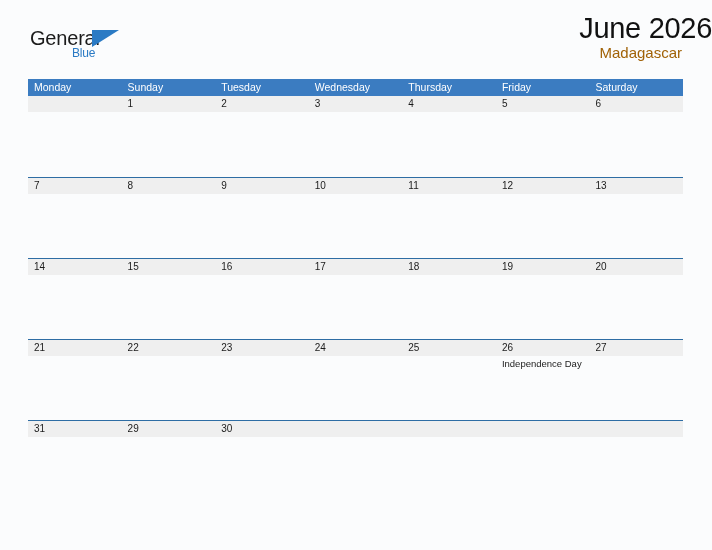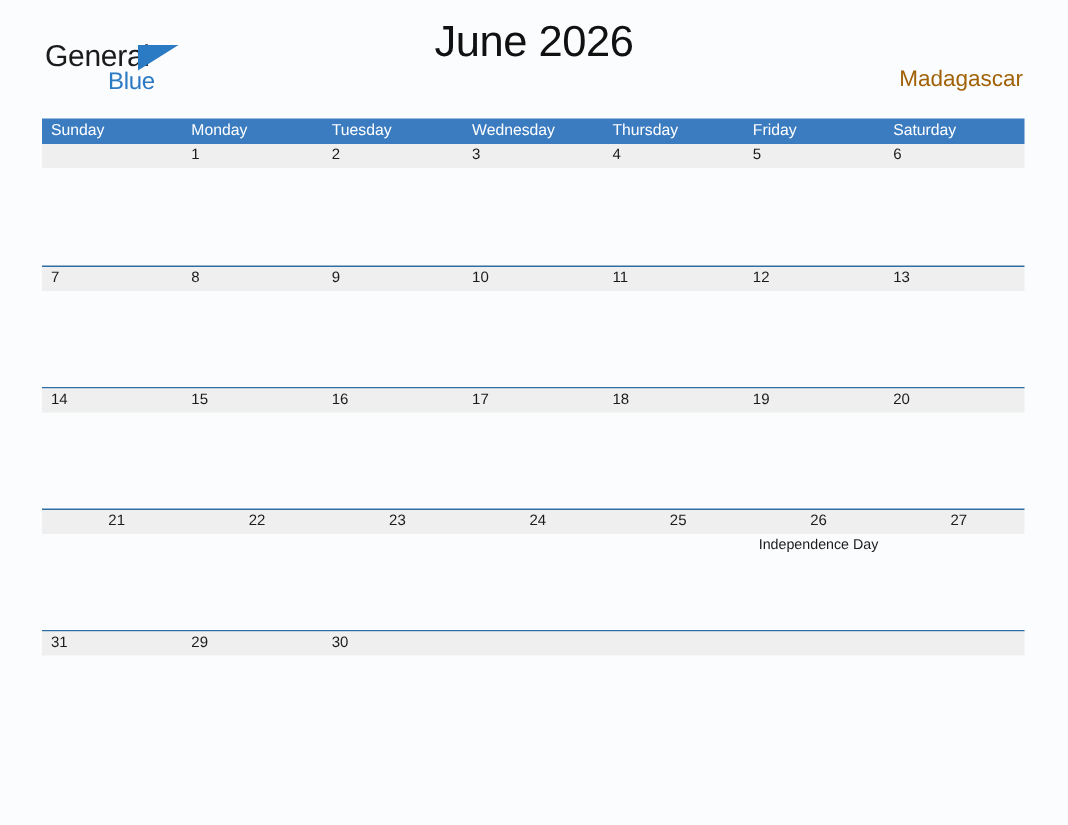--- a/index.html
+++ b/index.html
@@ -51,27 +51,27 @@
     top: 2px;
     width: 0;
     height: 0;
     border-left: 27px solid #1f6fb5;
     border-bottom: 17px solid transparent;
   }
   .logo-blue {
     position: absolute;
     left: 42px;
     top: 19px;
-    font-size: 16px;
+    font-size: 12px;
     color: #2a7ac4;
     letter-spacing: -0.2px;
   }
 
   .title {
-    text-align: center;
+    text-align: right;
     font-size: 29px;
     color: #111111;
     font-weight: normal;
     margin: 0;
     padding-top: 12px;
     letter-spacing: -0.3px;
   }
 
   .locale {
     position: absolute;
@@ -164,22 +164,22 @@
   </div>
 
   <h1 class="title">June 2026</h1>
 
   <div class="locale">Madagascar</div>
 </div>
 
 <div class="calendar">
 
   <div class="weekday-header" style="background: rgb(59, 124, 193);">
+    <div class="weekday-cell">Monday</div>
     <div class="weekday-cell">Sunday</div>
-    <div class="weekday-cell">Monday</div>
     <div class="weekday-cell">Tuesday</div>
     <div class="weekday-cell">Wednesday</div>
     <div class="weekday-cell">Thursday</div>
     <div class="weekday-cell">Friday</div>
     <div class="weekday-cell">Saturday</div>
   </div>
 
   <div class="week-row first-week">
     <div class="day-band" style="background: rgb(239, 239, 239);">
       <div class="day-cell"></div>
@@ -236,21 +236,21 @@
       <div class="event-cell"></div>
       <div class="event-cell"></div>
       <div class="event-cell"></div>
       <div class="event-cell"></div>
       <div class="event-cell"></div>
       <div class="event-cell"></div>
       <div class="event-cell"></div>
     </div>
   </div>
 
-  <div class="week-row" style="border-top-color: rgb(46, 109, 164); text-align: center;">
+  <div class="week-row" style="border-top-color: rgb(46, 109, 164);">
     <div class="day-band" style="background: rgb(239, 239, 239);">
       <div class="day-cell">21</div>
       <div class="day-cell">22</div>
       <div class="day-cell">23</div>
       <div class="day-cell">24</div>
       <div class="day-cell">25</div>
       <div class="day-cell">26</div>
       <div class="day-cell">27</div>
     </div>
     <div class="event-band">

